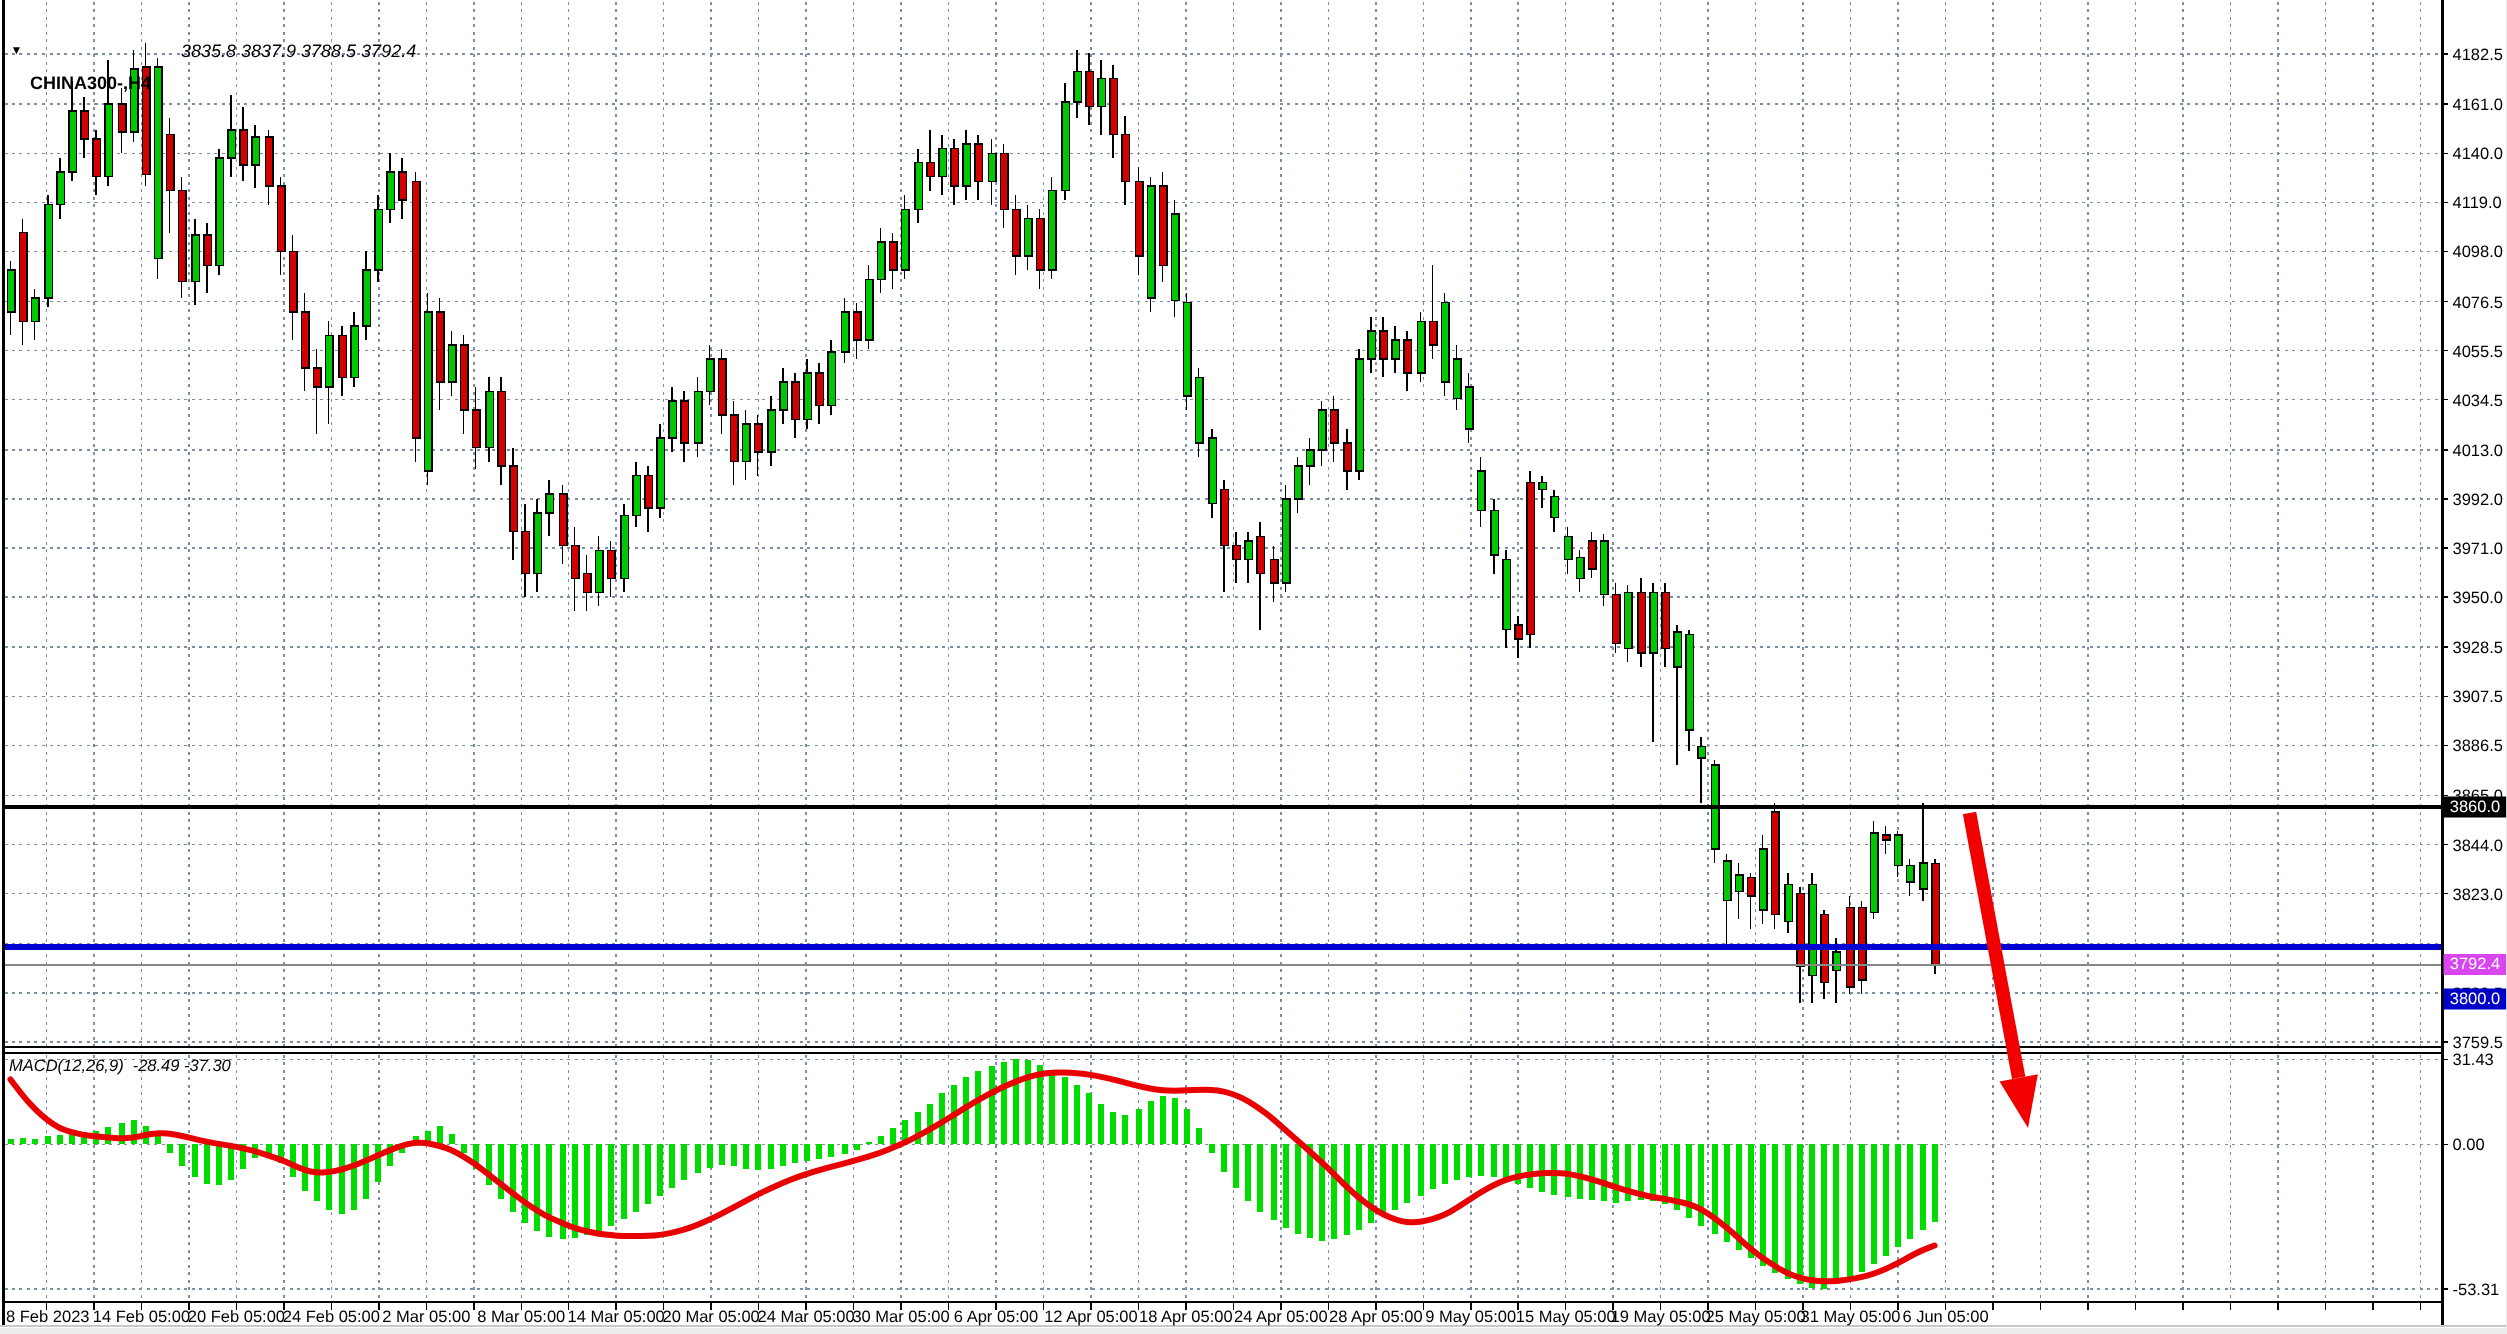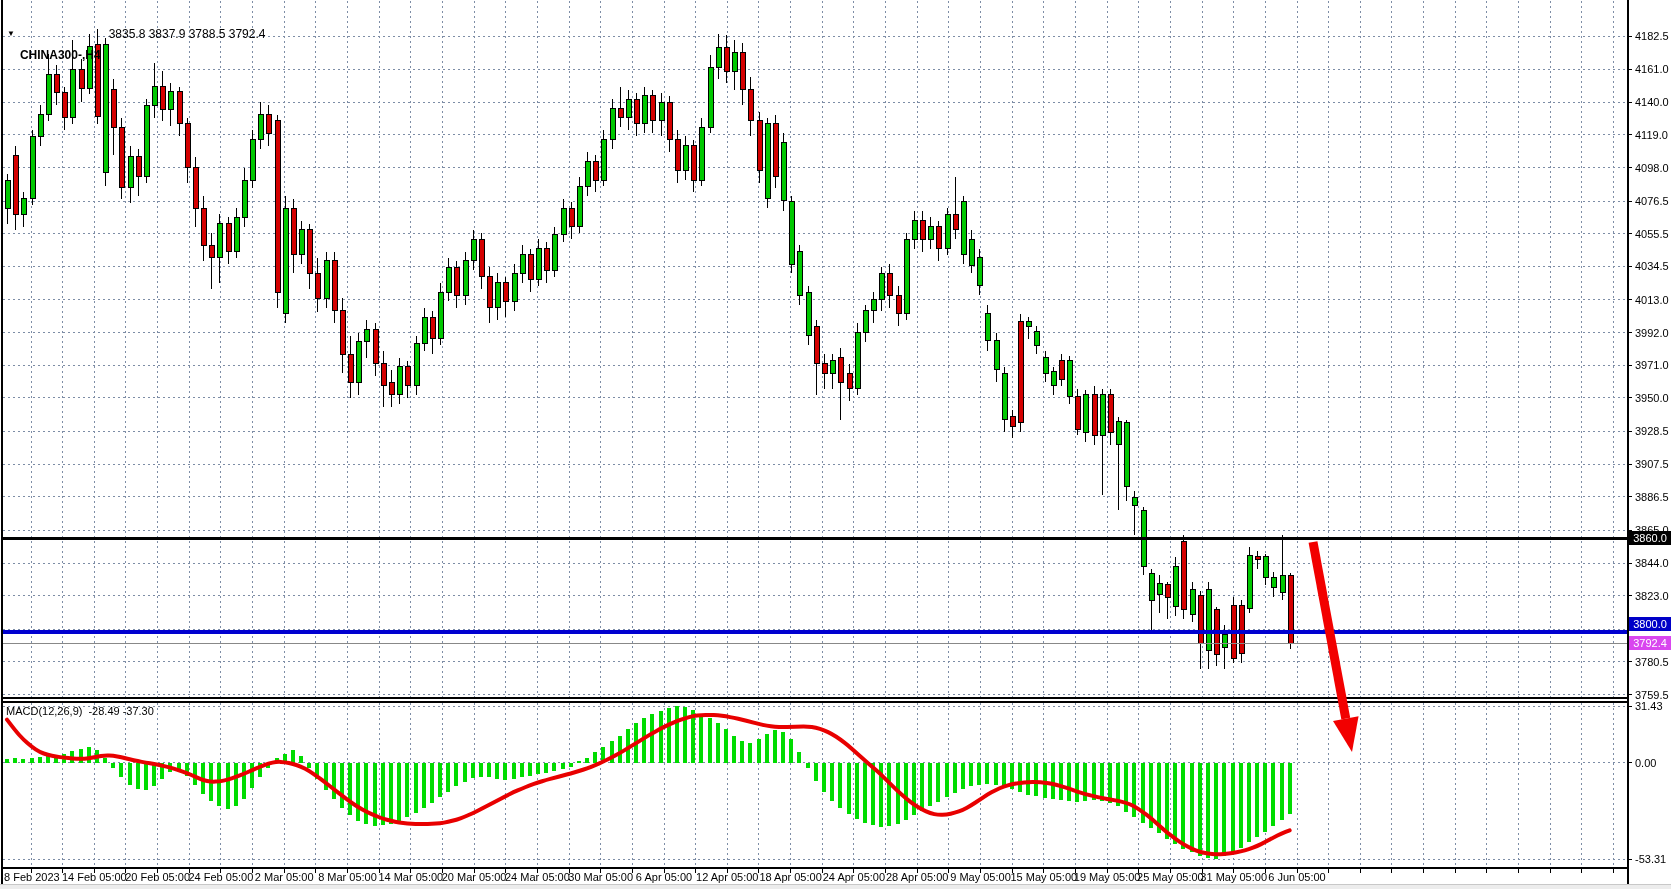--- a/index.html
+++ b/index.html
@@ -3,22 +3,22 @@
 <meta charset="utf-8">
 <style>
   html,body{margin:0;padding:0;background:#d8d8d8;}
   #app{position:relative;width:1671px;height:889px;background:#ffffff;overflow:hidden;
        font-family:"Liberation Sans", sans-serif;}
   #chart-svg{position:absolute;left:0;top:0;}
   .title-bar{position:absolute;left:7px;top:5px;z-index:5;display:flex;align-items:center;
              font-size:12px;color:#000;white-space:pre;}
   .tri{font-size:8px;margin-right:5px;color:#000;}
   .sym{font-weight:bold;margin-top:43px;}
-  .ohlc{margin-left:8px;}
-  .macd-label{position:absolute;left:6px;top:705px;z-index:5;font-size:11px;color:#000;white-space:pre;}
+  .ohlc{margin-left:20px;font-style:italic;}
+  .macd-label{position:absolute;left:6px;top:705px;z-index:5;font-size:11px;color:#000;white-space:pre;font-style:italic;}
   .macd-vals{margin-left:6px;}
   .badge{position:absolute;left:1629px;width:42px;height:14px;z-index:6;
          color:#fff;font-size:11px;line-height:14px;text-align:center;}
 </style>
 </head>
 <body>
 
 <div id="app">
 
   <svg id="chart-svg" width="1671" height="889">
@@ -782,16 +782,16 @@
 
   <div class="title-bar">
     <span class="tri">▼</span>
     <span class="sym">CHINA300-,H4</span>
     <span class="ohlc">3835.8 3837.9 3788.5 3792.4</span>
   </div>
 
   <div class="macd-label"><span>MACD(12,26,9)</span><span class="macd-vals">-28.49 -37.30</span></div>
 
   <div class="badge" id="badge-0" style="top: 531px; background: rgb(0, 0, 0);">3860.0</div>
-  <div class="badge" id="badge-1" style="top: 617px; background: rgb(0, 0, 200);">3800.0</div>
+  <div class="badge" id="badge-1" style="top: 659px; background: rgb(0, 0, 200);">3800.0</div>
   <div class="badge" id="badge-2" style="top: 636px; background: #d946ef;">3792.4</div>
 
 </div>
 
 </body></html>

